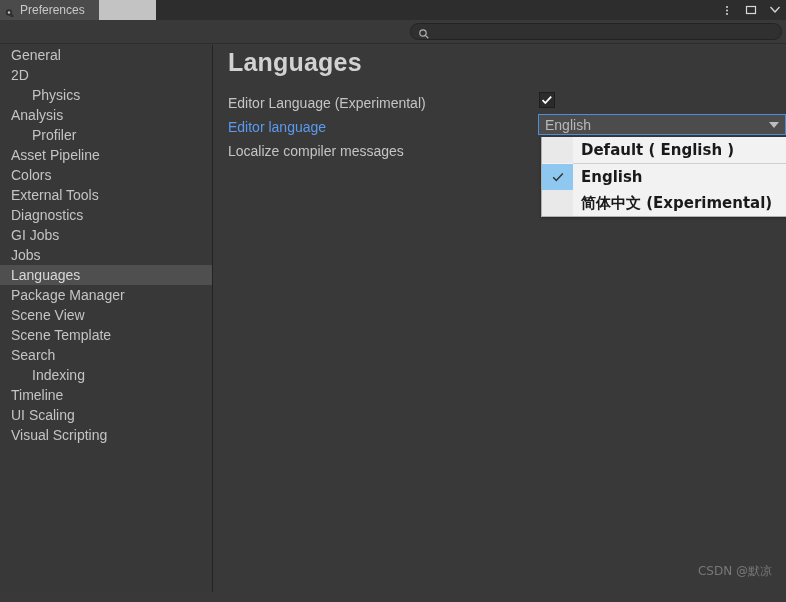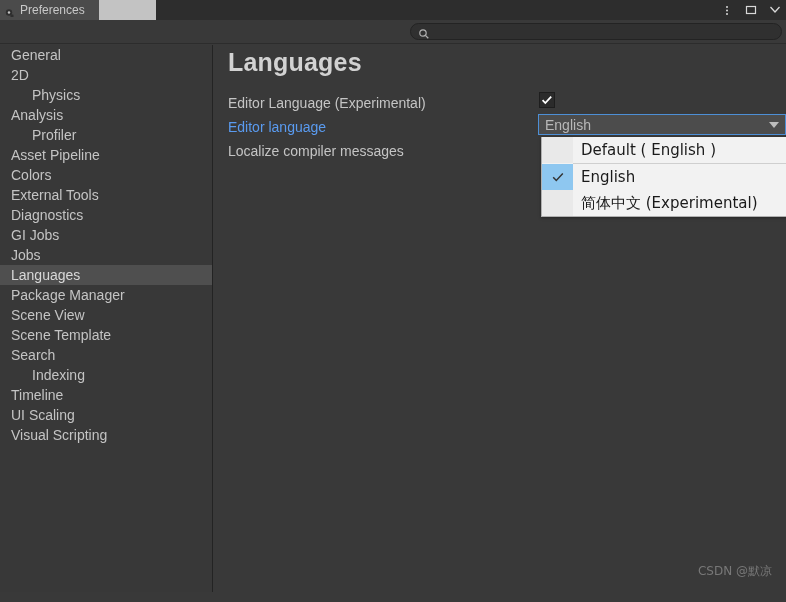--- a/index.html
+++ b/index.html
@@ -218,21 +218,21 @@
   .menu-gutter {
     width: 31px;
     height: 26px;
     flex: 0 0 31px;
     background: #e9e9e9;
     display: flex;
     align-items: center;
     justify-content: center;
   }
   .menu-gutter.checked { background: #8ec7f0; }
-  .menu-label { padding-left: 8px; }
+  .menu-label { padding-left: 8px; font-weight: bold; }
   .menu-sep {
     height: 1px;
     background: #cfcfcf;
     margin-left: 31px;
   }
 
   .watermark {
     position: absolute;
     right: 14px; bottom: 12px;
     color: #787878;

